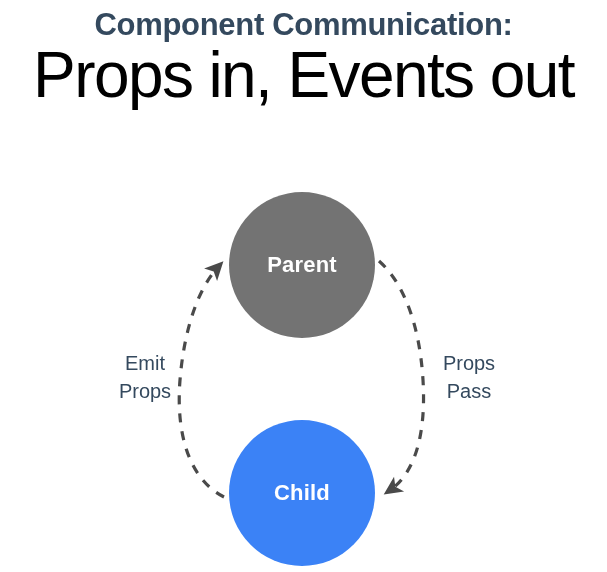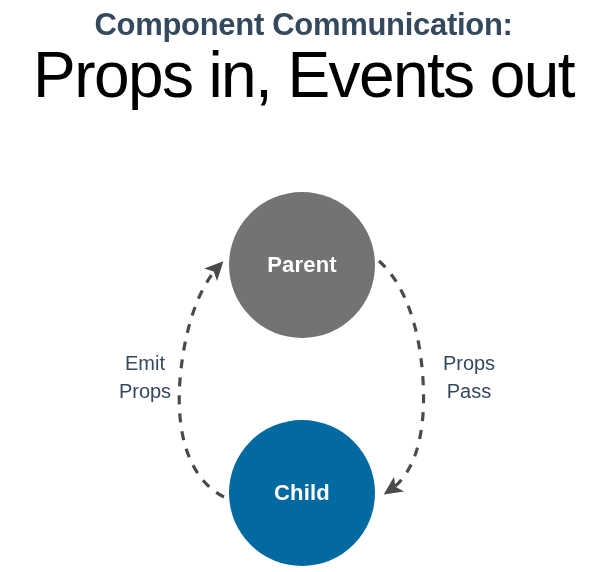--- a/index.html
+++ b/index.html
@@ -77,21 +77,21 @@
     letter-spacing: 0.2px;
   }
   .node-parent {
     left: 229px;
     top: 192px;
     background: #737373;
   }
   .node-child {
     left: 229px;
     top: 420px;
-    background: #0369a1;
+    background: #3b82f6;
     justify-content: center;
   }
 
   .edge-label {
     position: absolute;
     font-size: 20px;
     font-weight: normal;
     color: #34495e;
     text-align: center;
     line-height: 28px;

